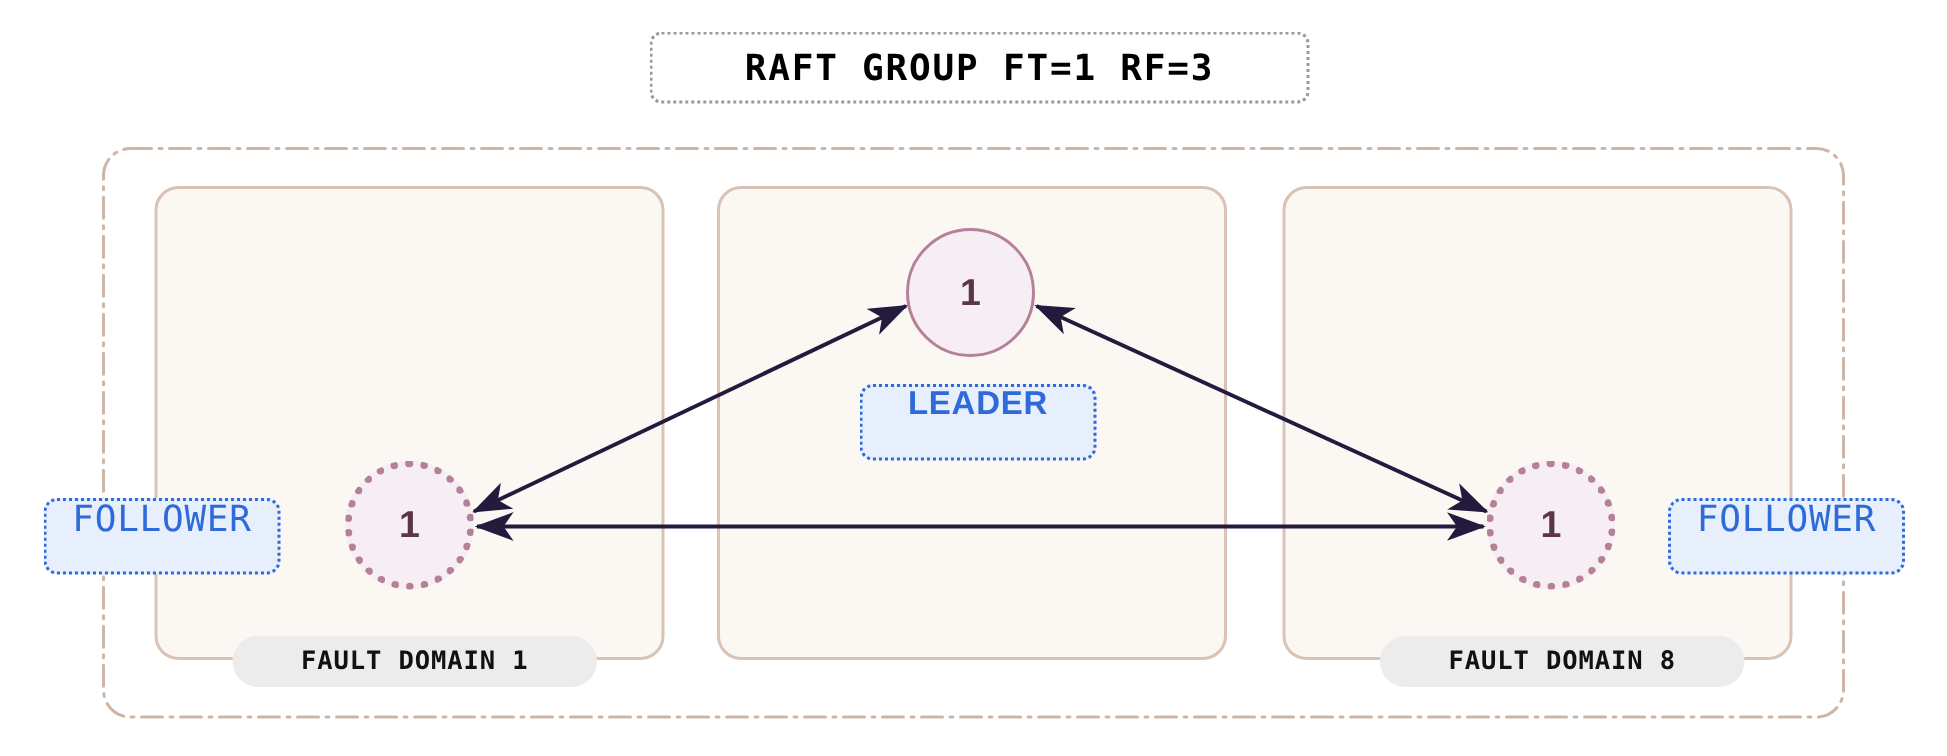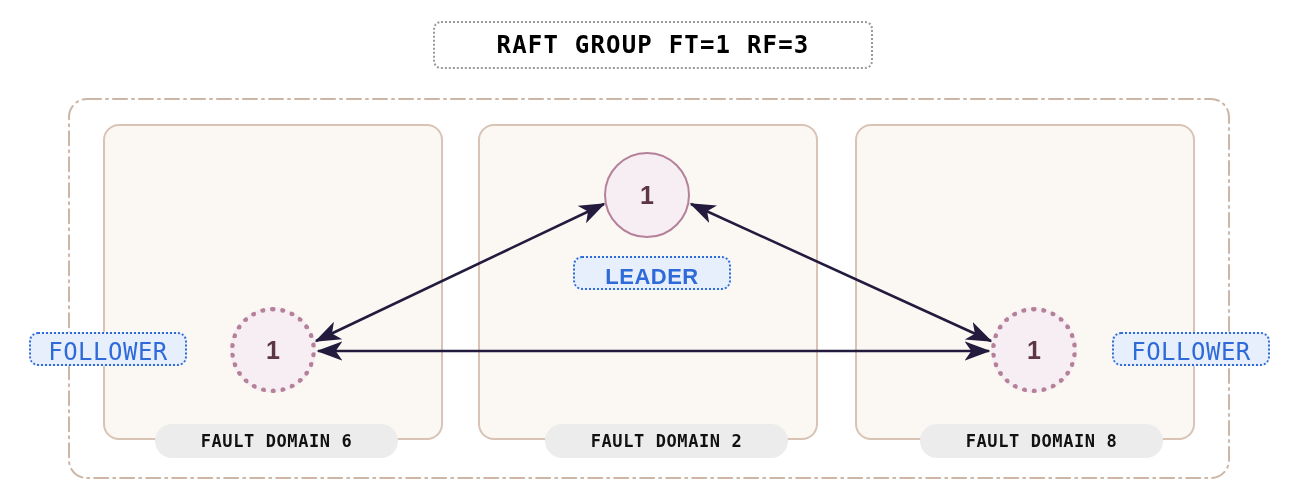--- a/index.html
+++ b/index.html
@@ -114,27 +114,27 @@
   .node.follower {
     border: 5px dotted #b5809a;
   }
   #node-leader   { left: 604px; top: 152px; }
   #node-follower-left  { left: 230px; top: 307px; }
   #node-follower-right { left: 991px; top: 307px; }
 
   
   .role-badge {
     position: absolute;
-    height: 34px;
+    height: 51px;
     box-sizing: border-box;
     border: 2.5px dotted #2f6ad9;
     border-radius: 9px;
     background: #e7effc;
     display: flex;
-    align-items: flex-end;
+    align-items: flex-start;
     justify-content: center;
   }
   .role-badge .txt {
     color: #2f6ad9;
     white-space: pre;
     line-height: 1;
   }
   #badge-leader {
     left: 573px; top: 256px; width: 158px;
   }
@@ -219,22 +219,19 @@
 
   <div class="role-badge" id="badge-leader">
     <span class="txt">LEADER</span>
   </div>
 
   <div class="role-badge" id="badge-follower-right">
     <span class="txt">FOLLOWER</span>
   </div>
 
   <div class="fd-label" id="fd-label-0">
-    <span class="txt">FAULT DOMAIN 6</span>
-  </div>
-  <div class="fd-label" id="fd-label-1">
-    <span class="txt">FAULT DOMAIN 2</span>
+    <span class="txt">FAULT DOMAIN 1</span>
   </div>
   <div class="fd-label" id="fd-label-2">
     <span class="txt">FAULT DOMAIN 8</span>
   </div>
 
 </div>
 
 </body></html>

